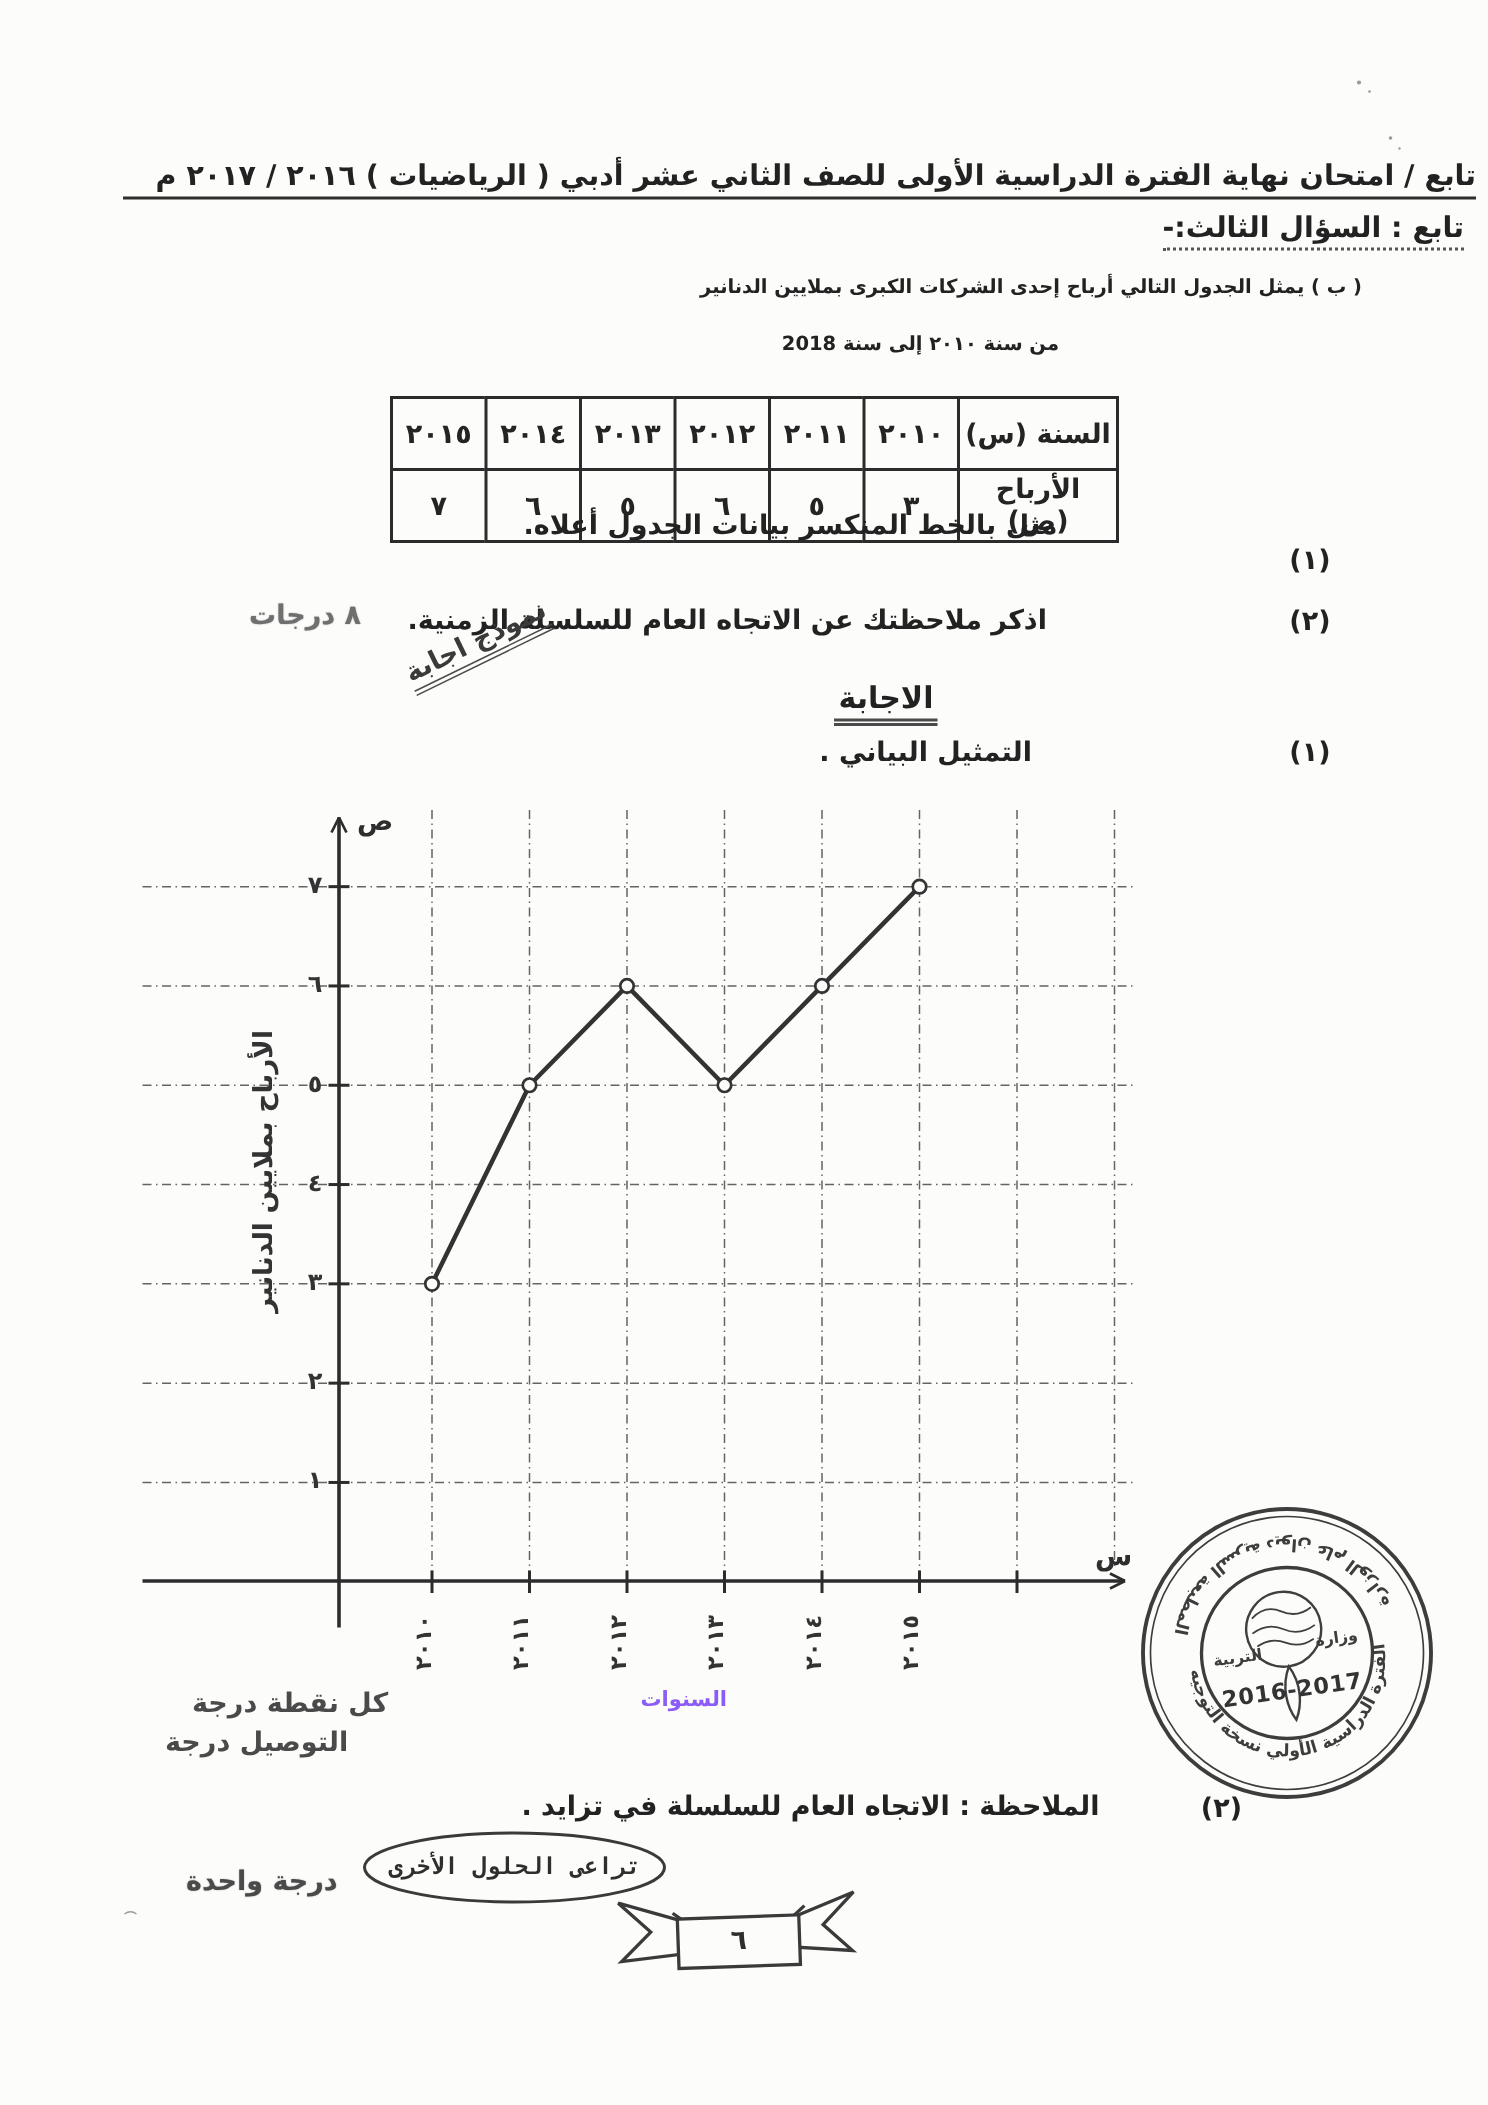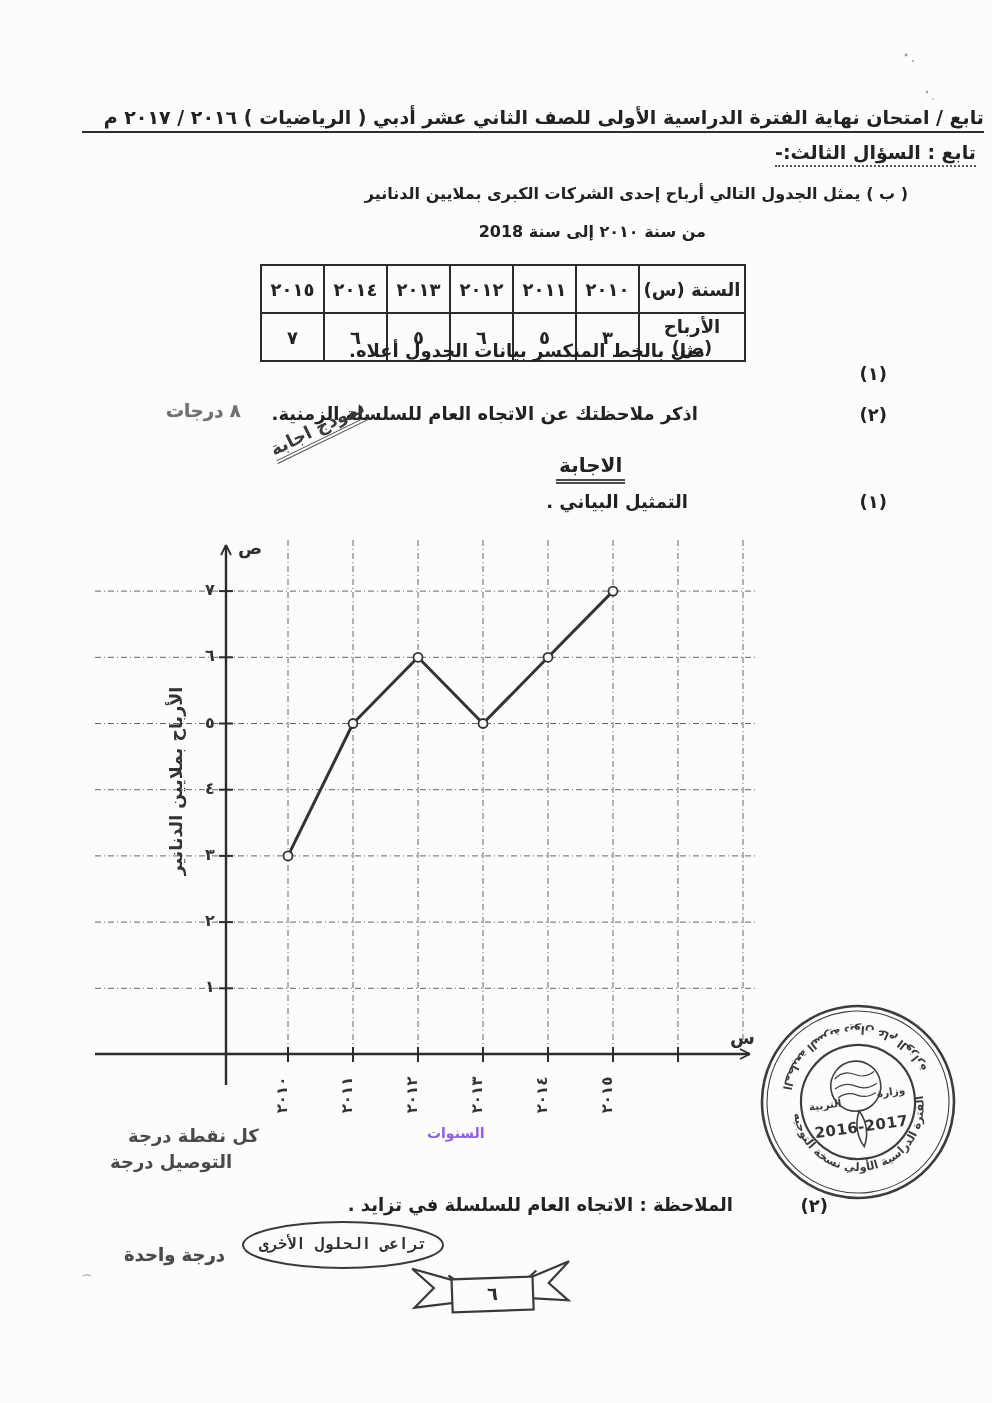--- a/index.html
+++ b/index.html
@@ -2,21 +2,21 @@
 <html lang="ar"><head>
 <meta charset="utf-8">
 <style>
   html,body{margin:0;padding:0;}
   body{background:#d8d8d8;font-family:"DejaVu Sans",sans-serif;}
   .page{position:relative;width:992px;height:1403px;margin:0 auto;background:#fcfcfa;overflow:hidden;color:#222;}
   .abs{position:absolute;}
   .rtl{direction:rtl;unicode-bidi:embed;}
   .hdr1{font-size:19px;font-weight:700;border-bottom:2px solid #2e2e2e;padding-bottom:3px;text-align:right;}
   .hdr2{font-size:19px;font-weight:700;border-bottom:2px dotted #555;padding-bottom:2px;}
-  .body-line{font-size:16px;font-weight:600;}
+  .body-line{font-size:13px;font-weight:600;}
   .qnum{font-size:18px;font-weight:600;}
   .qtext{font-size:18px;font-weight:600;}
   .stamp-gray{color:#6f6f6f;text-shadow:0 0 1px #9a9a9a;}
   .exam-table{border-collapse:collapse;direction:rtl;}
   .exam-table td{border:2px solid #2b2b2b;text-align:center;vertical-align:middle;font-size:18px;font-weight:600;color:#242424;height:44px;}
   .exam-table td.rowhead{width:102px;}
   .exam-table td.yearcell{width:59px;}
   .answer-head{font-size:20px;font-weight:700;border-bottom:5px double #4a4a4a;padding:0 3px 2px 3px;}
   .model-note{font-size:18px;font-weight:600;color:#3a3a3a;transform:rotate(-26deg);transform-origin:left bottom;border-bottom:4px double #4a4a4a;padding-bottom:1px;}
   .ylab{position:absolute;width:24px;text-align:center;font-size:16px;font-weight:600;color:#333;}

